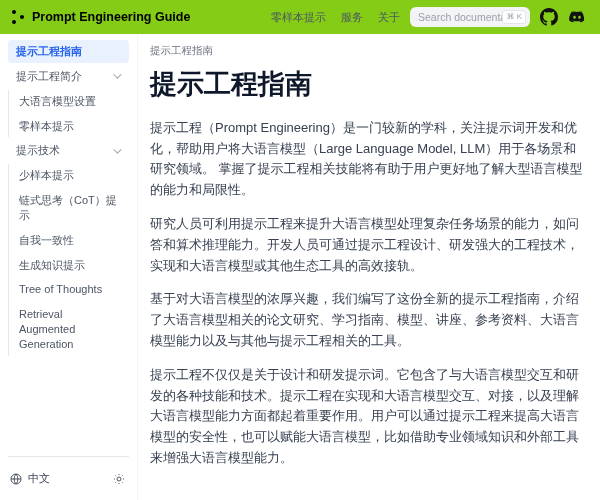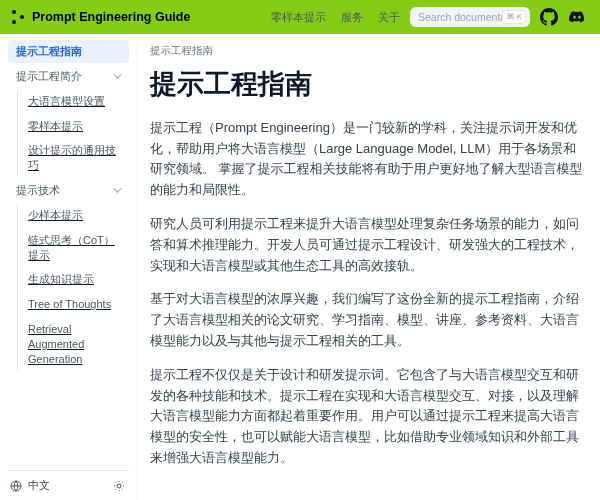--- a/index.html
+++ b/index.html
@@ -48,25 +48,25 @@
   .sb-item {
     font-size:11px; color:#4b5563; padding:4px 8px; border-radius:4px;
     margin-bottom:2px; cursor:pointer; line-height:1.35;
   }
   .sb-item.top.active { background:#e8f1fd; color:#2563eb; font-weight:700; }
   .sb-item.folder { display:flex; align-items:center; justify-content:space-between; }
   .chev {
     width:6px; height:6px; border-right:1.4px solid #9ca3af; border-bottom:1.4px solid #9ca3af;
     transform:rotate(45deg) translateY(-2px); flex:0 0 auto; margin-right:2px;
   }
-  .sb-group { margin-left:9px; border-left:1px solid #e5e7eb;text-decoration:underline; }
+  .sb-group { border-left:1px solid #e5e7eb; }
   .sb-group .sb-item { padding-left:10px; border-radius:0 4px 4px 0; }
 
   .sidebar-footer {
-    border-top:1px solid #e5e7eb; height:30px; margin:0 8px;
+    border-top:1px solid #e5e7eb; height:44px; margin:0 8px;
     display:flex; align-items:center; gap:6px; font-size:11px; color:#374151;
   }
   .lang-btn { display:flex; align-items:center; gap:6px; cursor:pointer; padding-left:2px; }
   .theme-btn { margin-left:auto; cursor:pointer; display:flex; align-items:center; padding-right:4px; color:#4b5563; }
 
   
   .main {
     position:absolute; left:138px; top:34px; right:0; bottom:0;
     padding:8px 16px 0 12px; overflow:hidden;
   }
@@ -121,29 +121,29 @@
 <div class="sidebar">
   <div class="sidebar-nav" id="sidebar-nav">
       <div class="sb-item top active"><span>提示工程指南</span></div>
       <div class="sb-item folder">
         <span>提示工程简介</span>
         <i class="chev"></i>
       </div>
       <div class="sb-group">
         <div class="sb-item nested"><span>大语言模型设置</span></div>
         <div class="sb-item nested"><span>零样本提示</span></div>
-        <div class="sb-item nested"><span>设计提示的通用技巧</span></div>
       </div>
       <div class="sb-item folder">
         <span>提示技术</span>
         <i class="chev"></i>
       </div>
       <div class="sb-group">
         <div class="sb-item nested"><span>少样本提示</span></div>
         <div class="sb-item nested"><span>链式思考（CoT）提示</span></div>
+        <div class="sb-item nested"><span>自我一致性</span></div>
         <div class="sb-item nested"><span>生成知识提示</span></div>
         <div class="sb-item nested"><span>Tree of Thoughts</span></div>
         <div class="sb-item nested"><span>Retrieval Augmented Generation</span></div>
       </div>
     </div>
   <div class="sidebar-footer">
     <span class="lang-btn">
       <svg width="12" height="12" viewBox="0 0 24 24" fill="none" stroke="#4b5563" stroke-width="2">
         <circle cx="12" cy="12" r="10"></circle>
           <path d="M2 12h20M12 2a15 15 0 0 1 0 20M12 2a15 15 0 0 0 0 20"></path>

